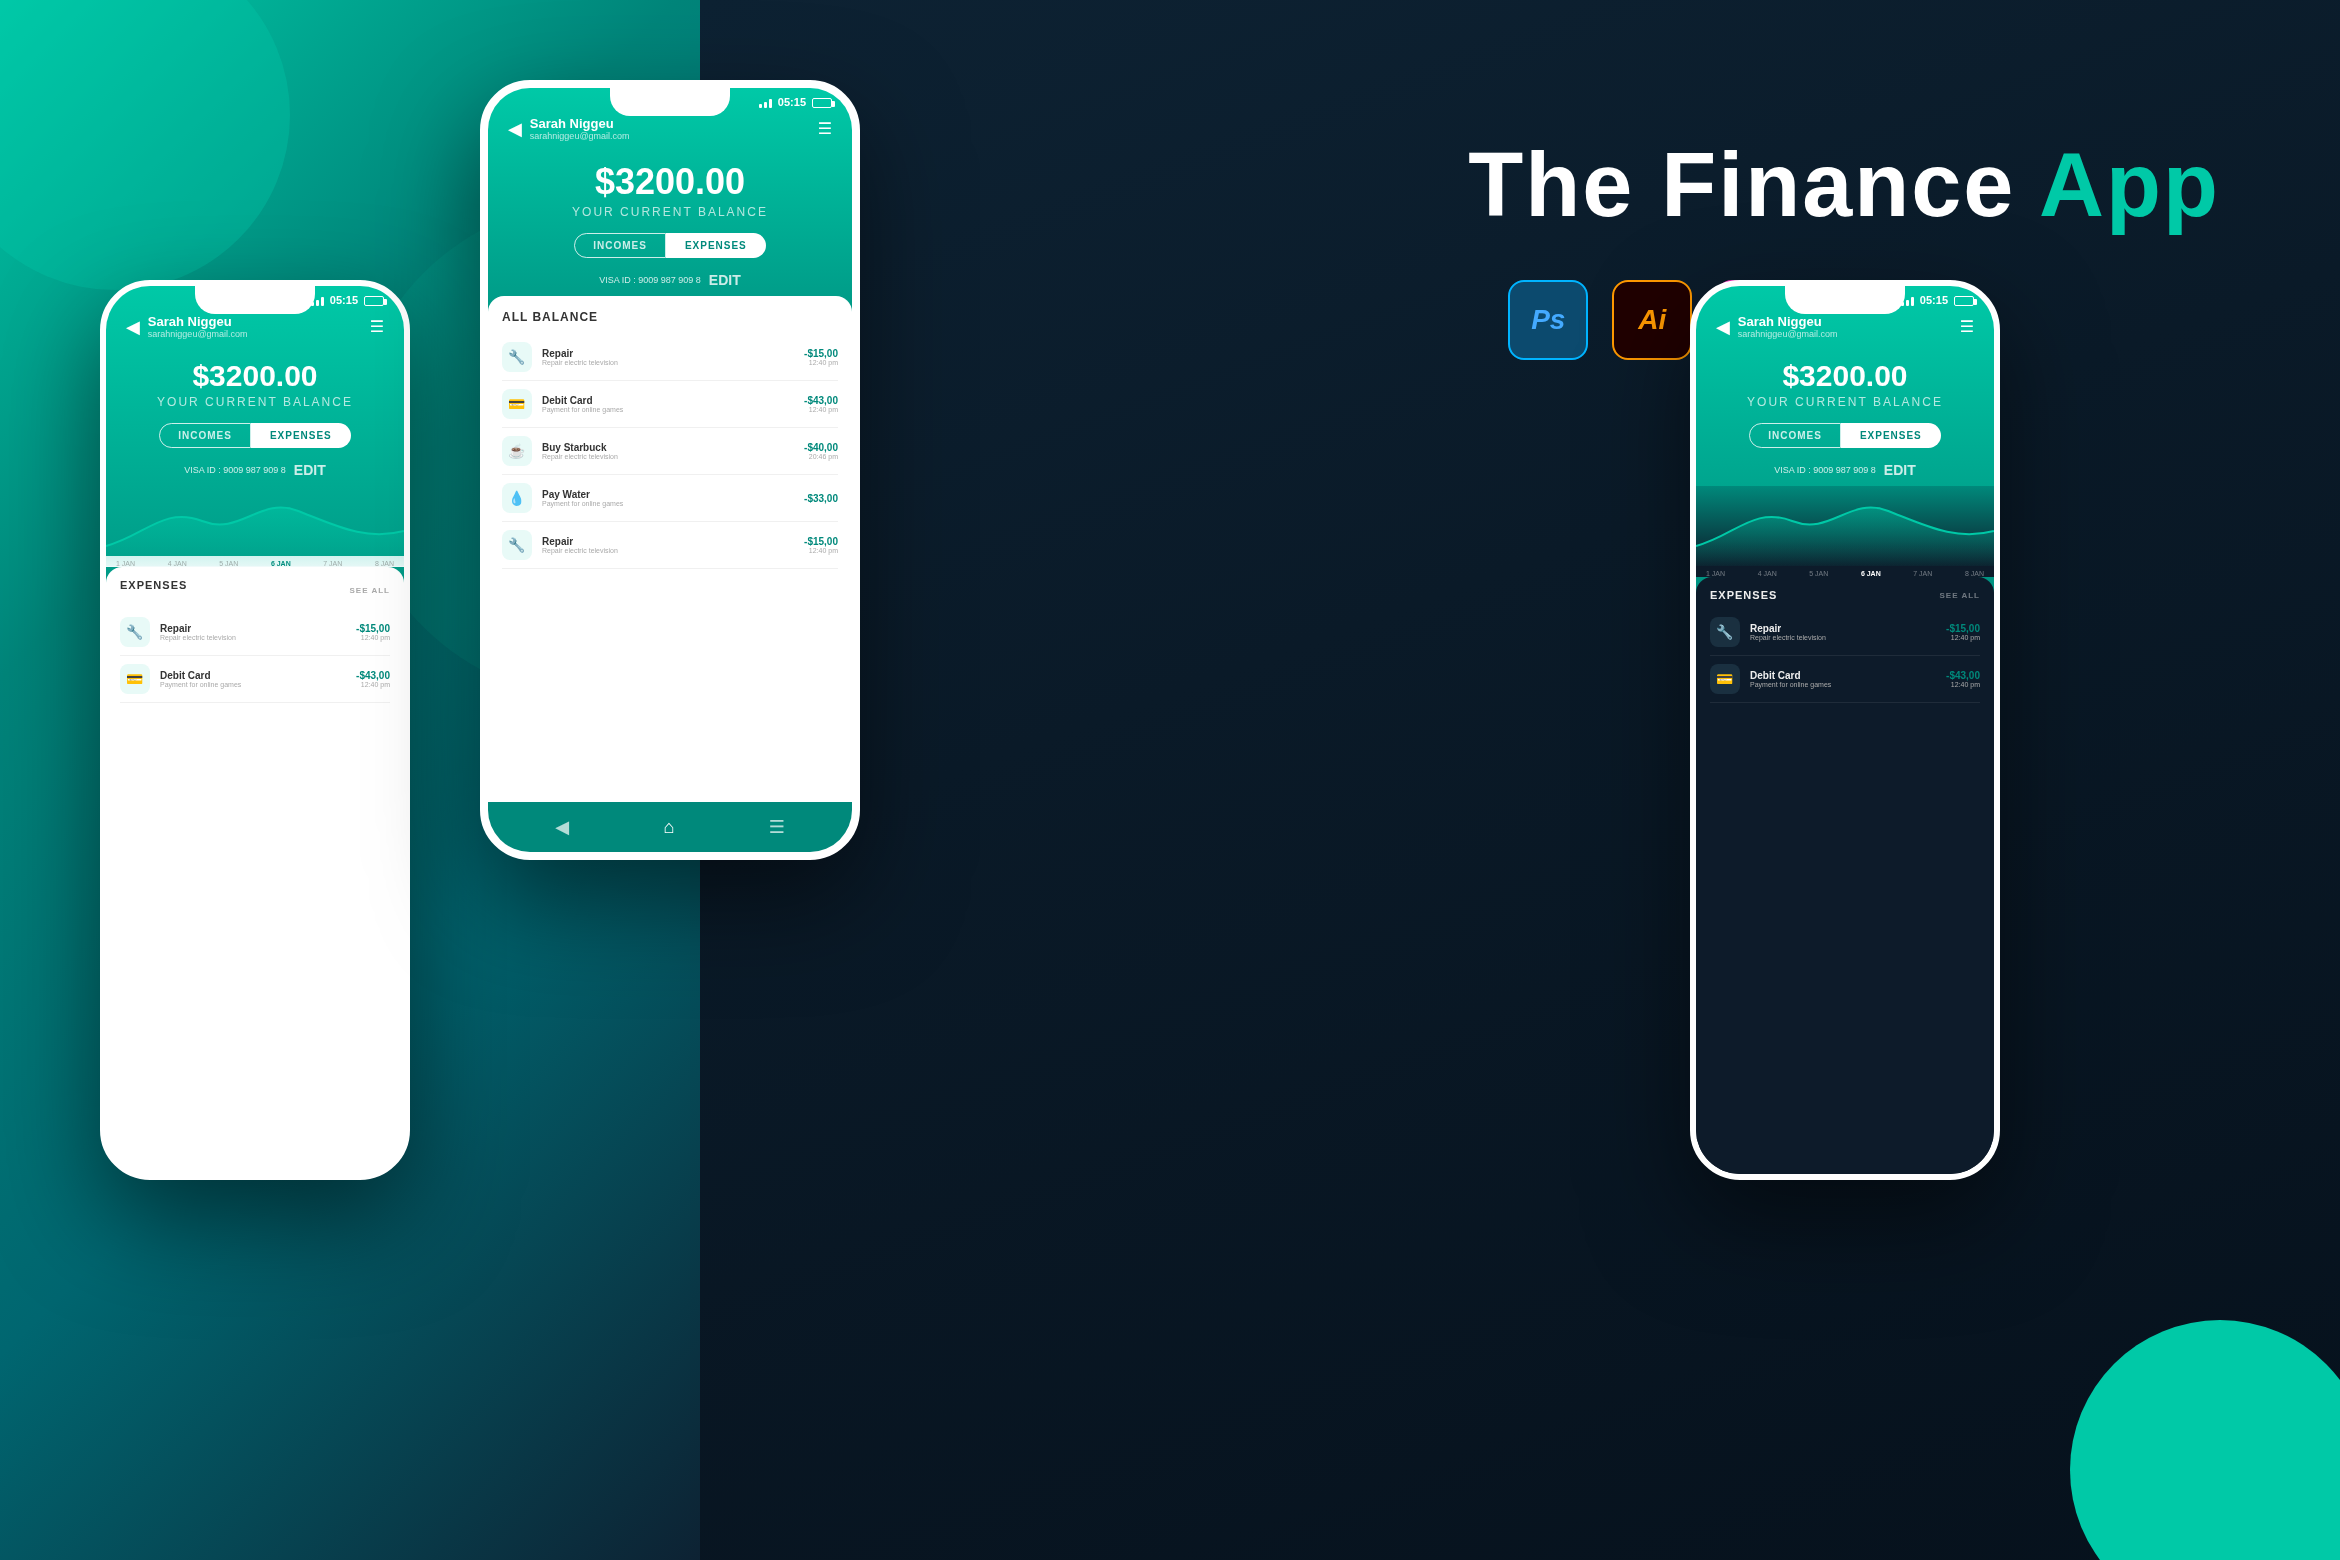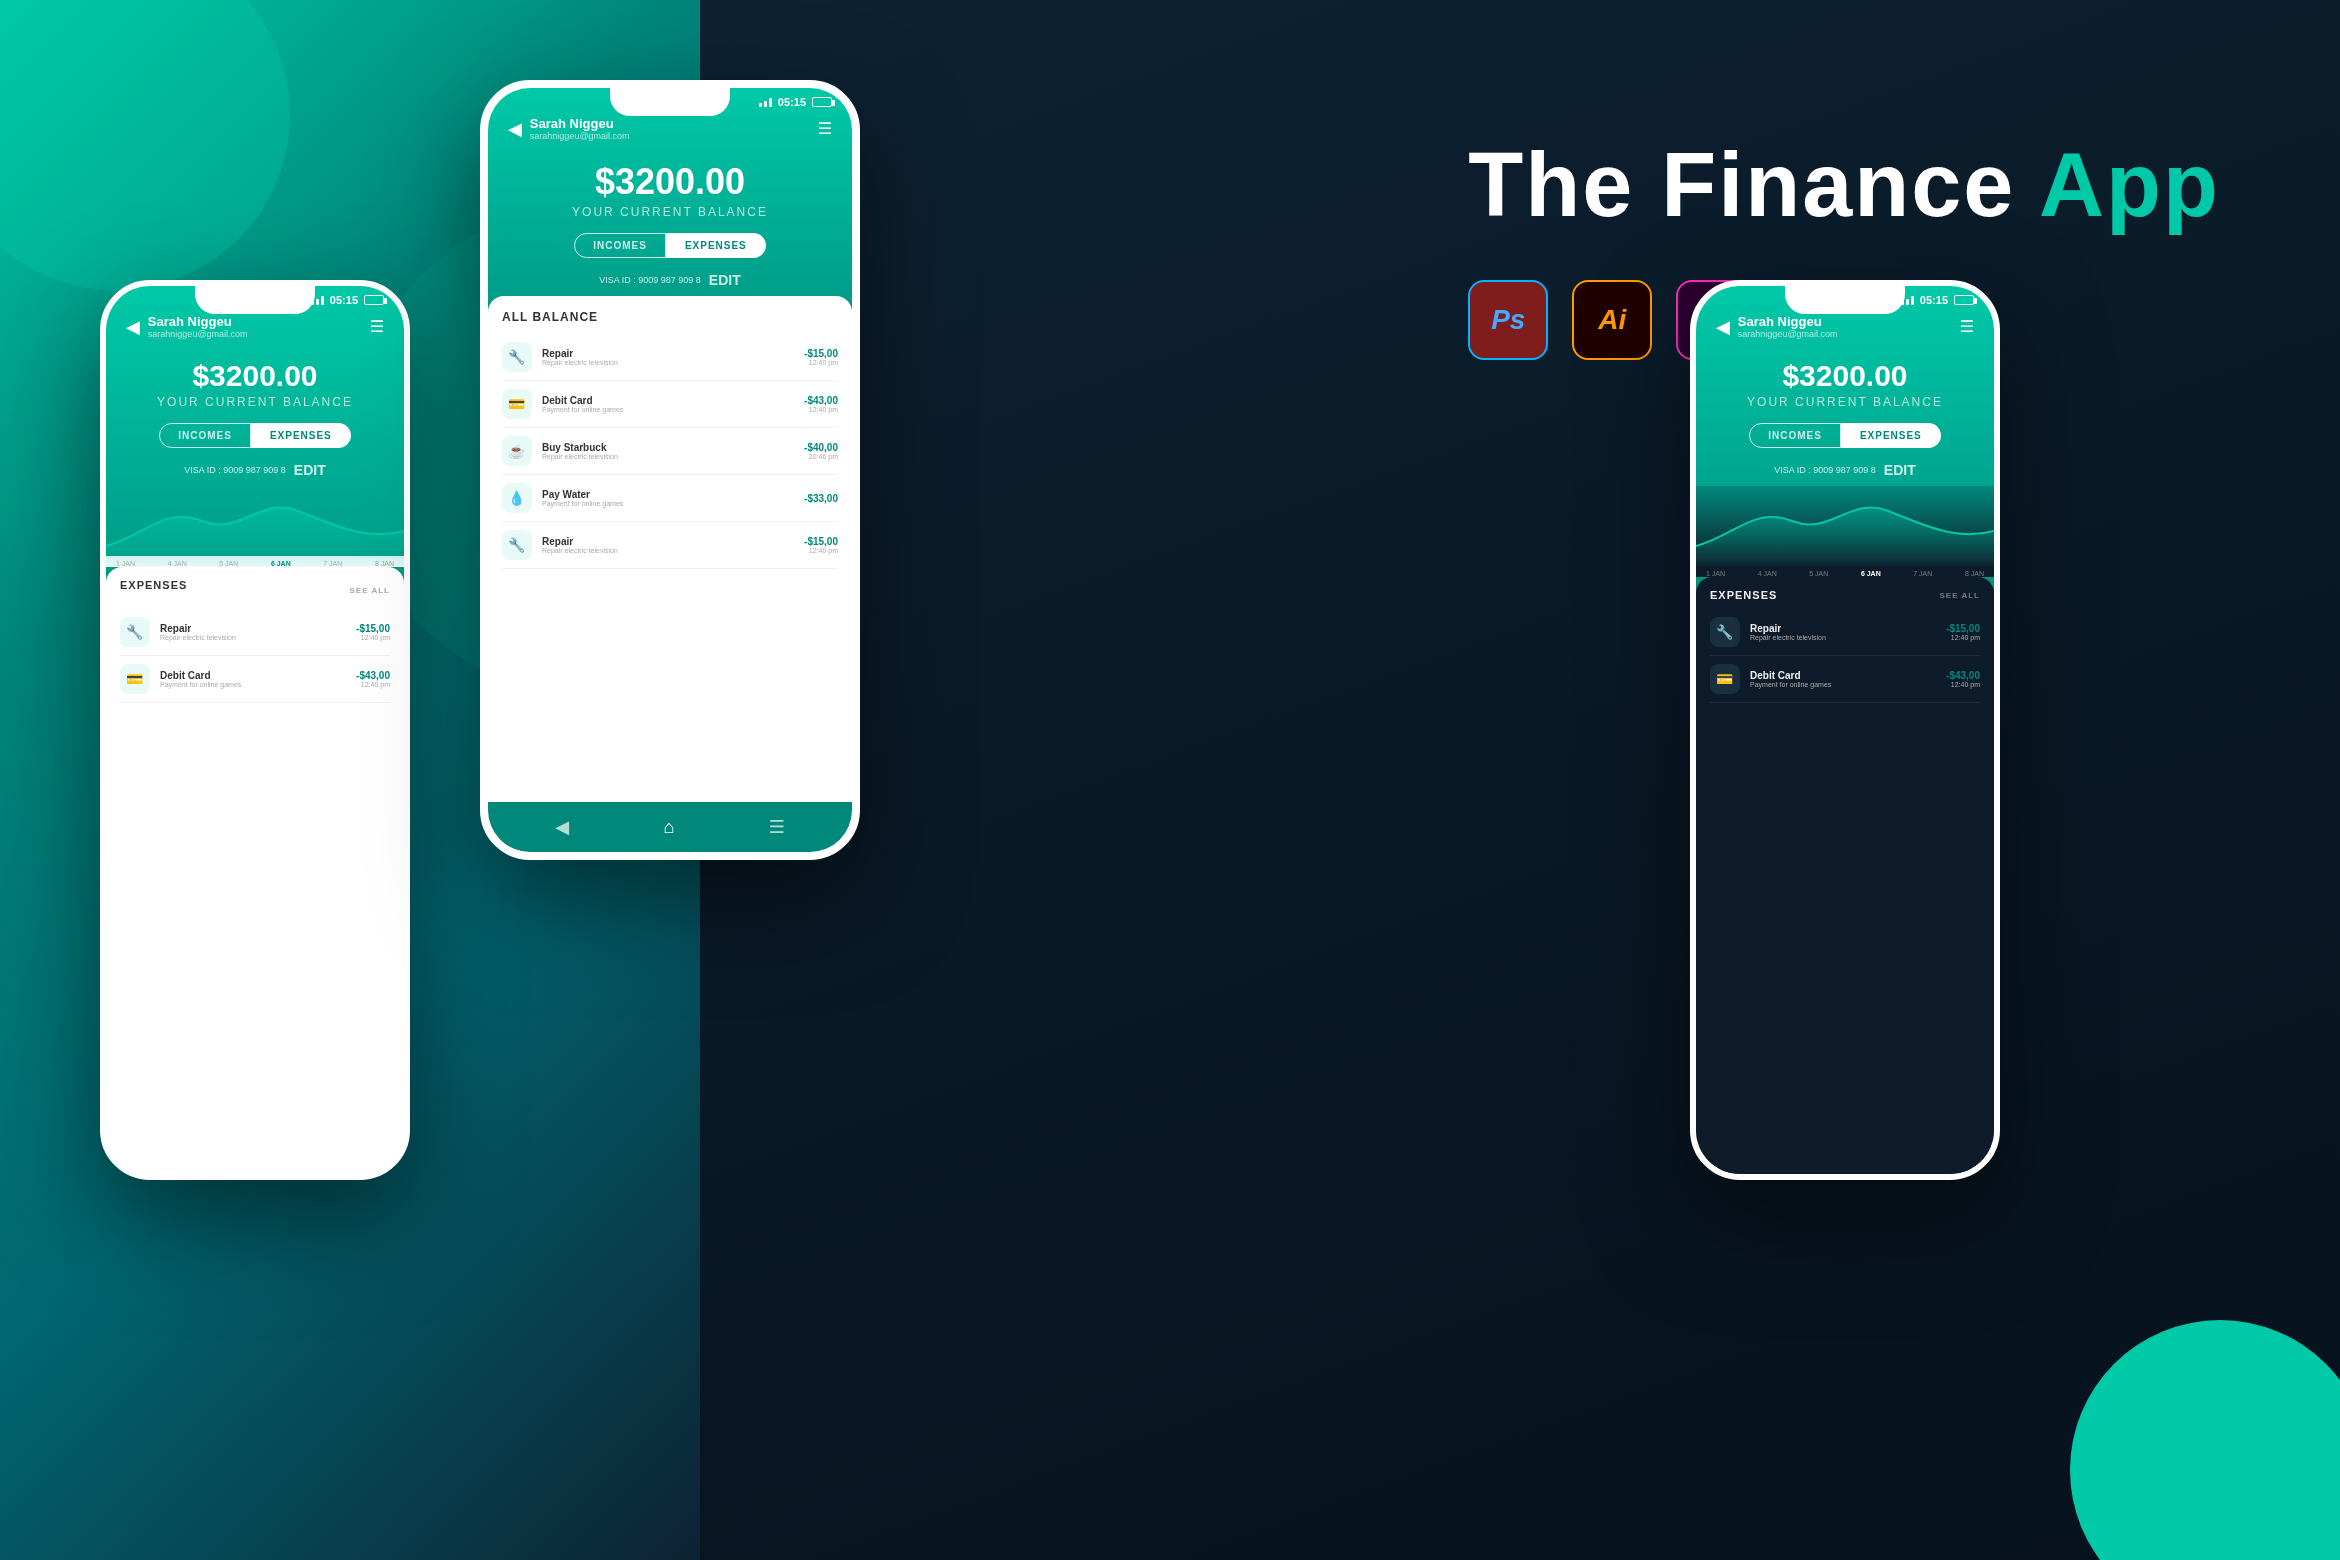--- a/index.html
+++ b/index.html
@@ -83,21 +83,21 @@
       gap: 24px;
       margin-top: 50px;
     }
     .tool-icon {
       width: 80px; height: 80px;
       border-radius: 16px;
       display: flex; align-items: center; justify-content: center;
       font-size: 28px; font-weight: 900; color: white;
       font-style: italic;
     }
-    .tool-ps { background: #7f1d1d; border: 2px solid #00b4ff; color: #4af; }
+    .tool-ps { background: #0c4a6e; border: 2px solid #00b4ff; color: #4af; margin-left: 40px; }
     .tool-ai { background: #200000; border: 2px solid #f90; color: #f90; }
     .tool-xd { background: #2b0030; border: 2px solid #ff2bc2; color: #ff2bc2; }
 
     
     .phone {
       position: absolute;
       border-radius: 50px;
       background: white;
       box-shadow: 0 40px 100px rgba(0,0,0,0.5);
       overflow: hidden;
@@ -118,21 +118,21 @@
       overflow: hidden;
     }
     .phone-screen-dark {
       background: linear-gradient(180deg, #00c9a7 0%, #00857a 35%, #0d2233 36%, #0d1b2a 100%);
     }
 
     
     .status-bar {
       display: flex;
       justify-content: flex-end;
-      align-items: center;
+      align-items: flex-end;
       padding: 8px 20px 4px;
       gap: 6px;
     }
     .status-time { font-size: 11px; color: white; font-weight: 600; }
     .battery-icon {
       width: 20px; height: 10px;
       border: 1.5px solid white;
       border-radius: 2px;
       position: relative;
     }

